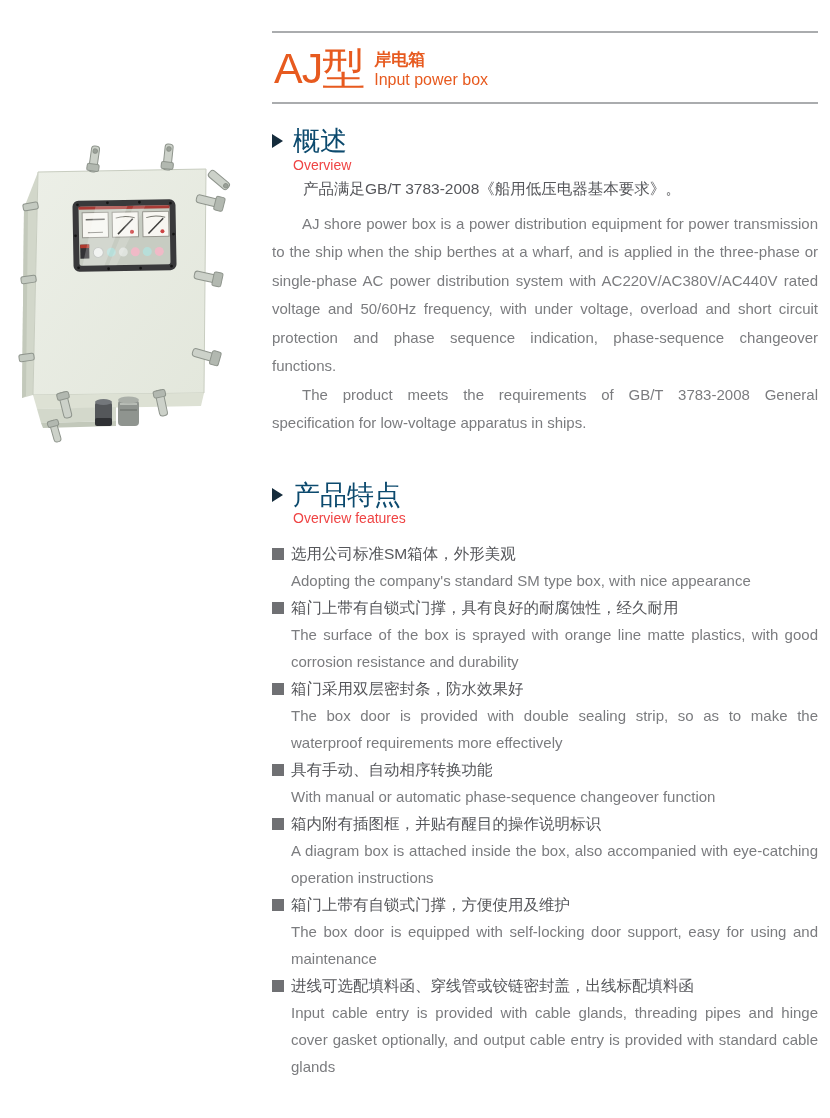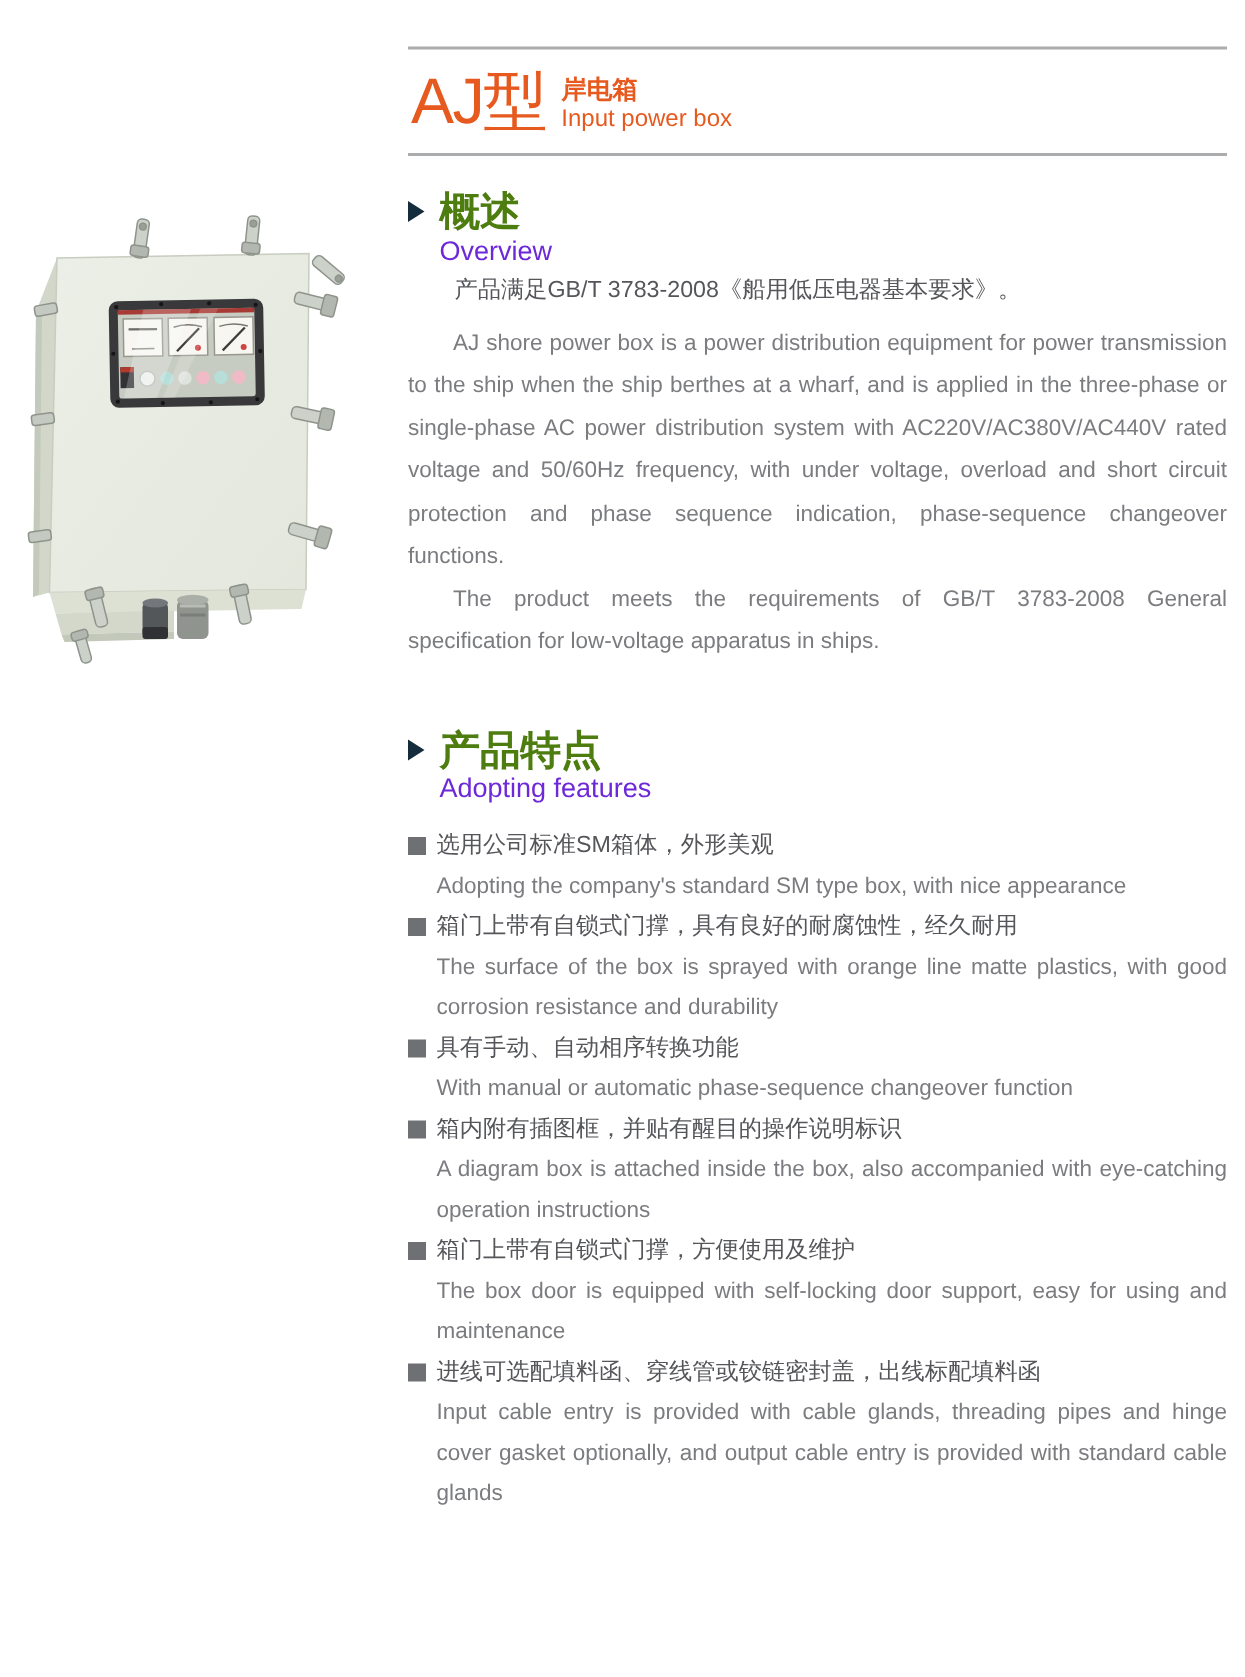--- a/index.html
+++ b/index.html
@@ -29,23 +29,23 @@
   .title-sub .zh { font-size: 17px; font-weight: bold; line-height: 1.25; }
   .title-sub .en { font-size: 16px; line-height: 1.25; }
 
   .section-header { position: relative; padding-left: 21px; }
   .section-header .arrow {
     position: absolute; left: 0; top: 7px; width: 0; height: 0;
     border-left: 11px solid #152c3c;
     border-top: 7px solid transparent; border-bottom: 7px solid transparent;
   }
   .section-header h2 {
-    font-size: 27px; color: #4d7c0f; font-weight: 700; line-height: 1.05;
-  }
-  .section-header .sub { font-size: 18px; color: #6d28d9; margin-top: 1px; }
+    font-size: 27px; color: #0c4a6e; font-weight: 400; line-height: 1.05;
+  }
+  .section-header .sub { font-size: 14px; color: #ef4444; margin-top: 1px; }
 
   .overview-header { margin-top: 23px; }
   .features-header { margin-top: 43px; }
 
   .zh-para {
     font-size: 15.5px; color: #55565a; line-height: 31px;
     text-align: justify; text-indent: 2em;
   }
   .zh-para.first { margin-top: 8px; }
   .en-para {
@@ -233,41 +233,48 @@
       <div class="sub">Overview</div>
     </div>
 
     <p class="zh-para">产品满足GB/T 3783-2008《船用低压电器基本要求》。</p>
     <p class="en-para first">AJ shore power box is a power distribution equipment for power transmission to the ship when the ship berthes at a wharf, and is applied in the three-phase or single-phase AC power distribution system with AC220V/AC380V/AC440V rated voltage and 50/60Hz frequency, with under voltage, overload and short circuit protection and phase sequence indication, phase-sequence changeover functions.</p>
     <p class="en-para">The product meets the requirements of GB/T 3783-2008 General specification for low-voltage apparatus in ships.</p>
 
     <div class="section-header features-header">
       <span class="arrow"></span>
       <h2>产品特点</h2>
-      <div class="sub">Adopting features</div>
+      <div class="sub">Overview features</div>
     </div>
 
     <div class="feature-list">
 
       <div class="feature-item">
         <div class="feature-zh">
           <span class="bullet"></span>
           <span>选用公司标准SM箱体，外形美观</span>
         </div>
         <p class="feature-en">Adopting the company's standard SM type box, with nice appearance</p>
       </div>
 
       <div class="feature-item">
         <div class="feature-zh">
           <span class="bullet"></span>
           <span>箱门上带有自锁式门撑，具有良好的耐腐蚀性，经久耐用</span>
         </div>
         <p class="feature-en">The surface of the box is sprayed with orange line matte plastics, with good corrosion resistance and durability</p>
       </div>
 
+      <div class="feature-item">
+        <div class="feature-zh">
+          <span class="bullet"></span>
+          <span>箱门采用双层密封条，防水效果好</span>
+        </div>
+        <p class="feature-en">The box door is provided with double sealing strip, so as to make the waterproof requirements more effectively</p>
+      </div>
 
       <div class="feature-item">
         <div class="feature-zh">
           <span class="bullet"></span>
           <span>具有手动、自动相序转换功能</span>
         </div>
         <p class="feature-en">With manual or automatic phase-sequence changeover function</p>
       </div>
 
       <div class="feature-item">

